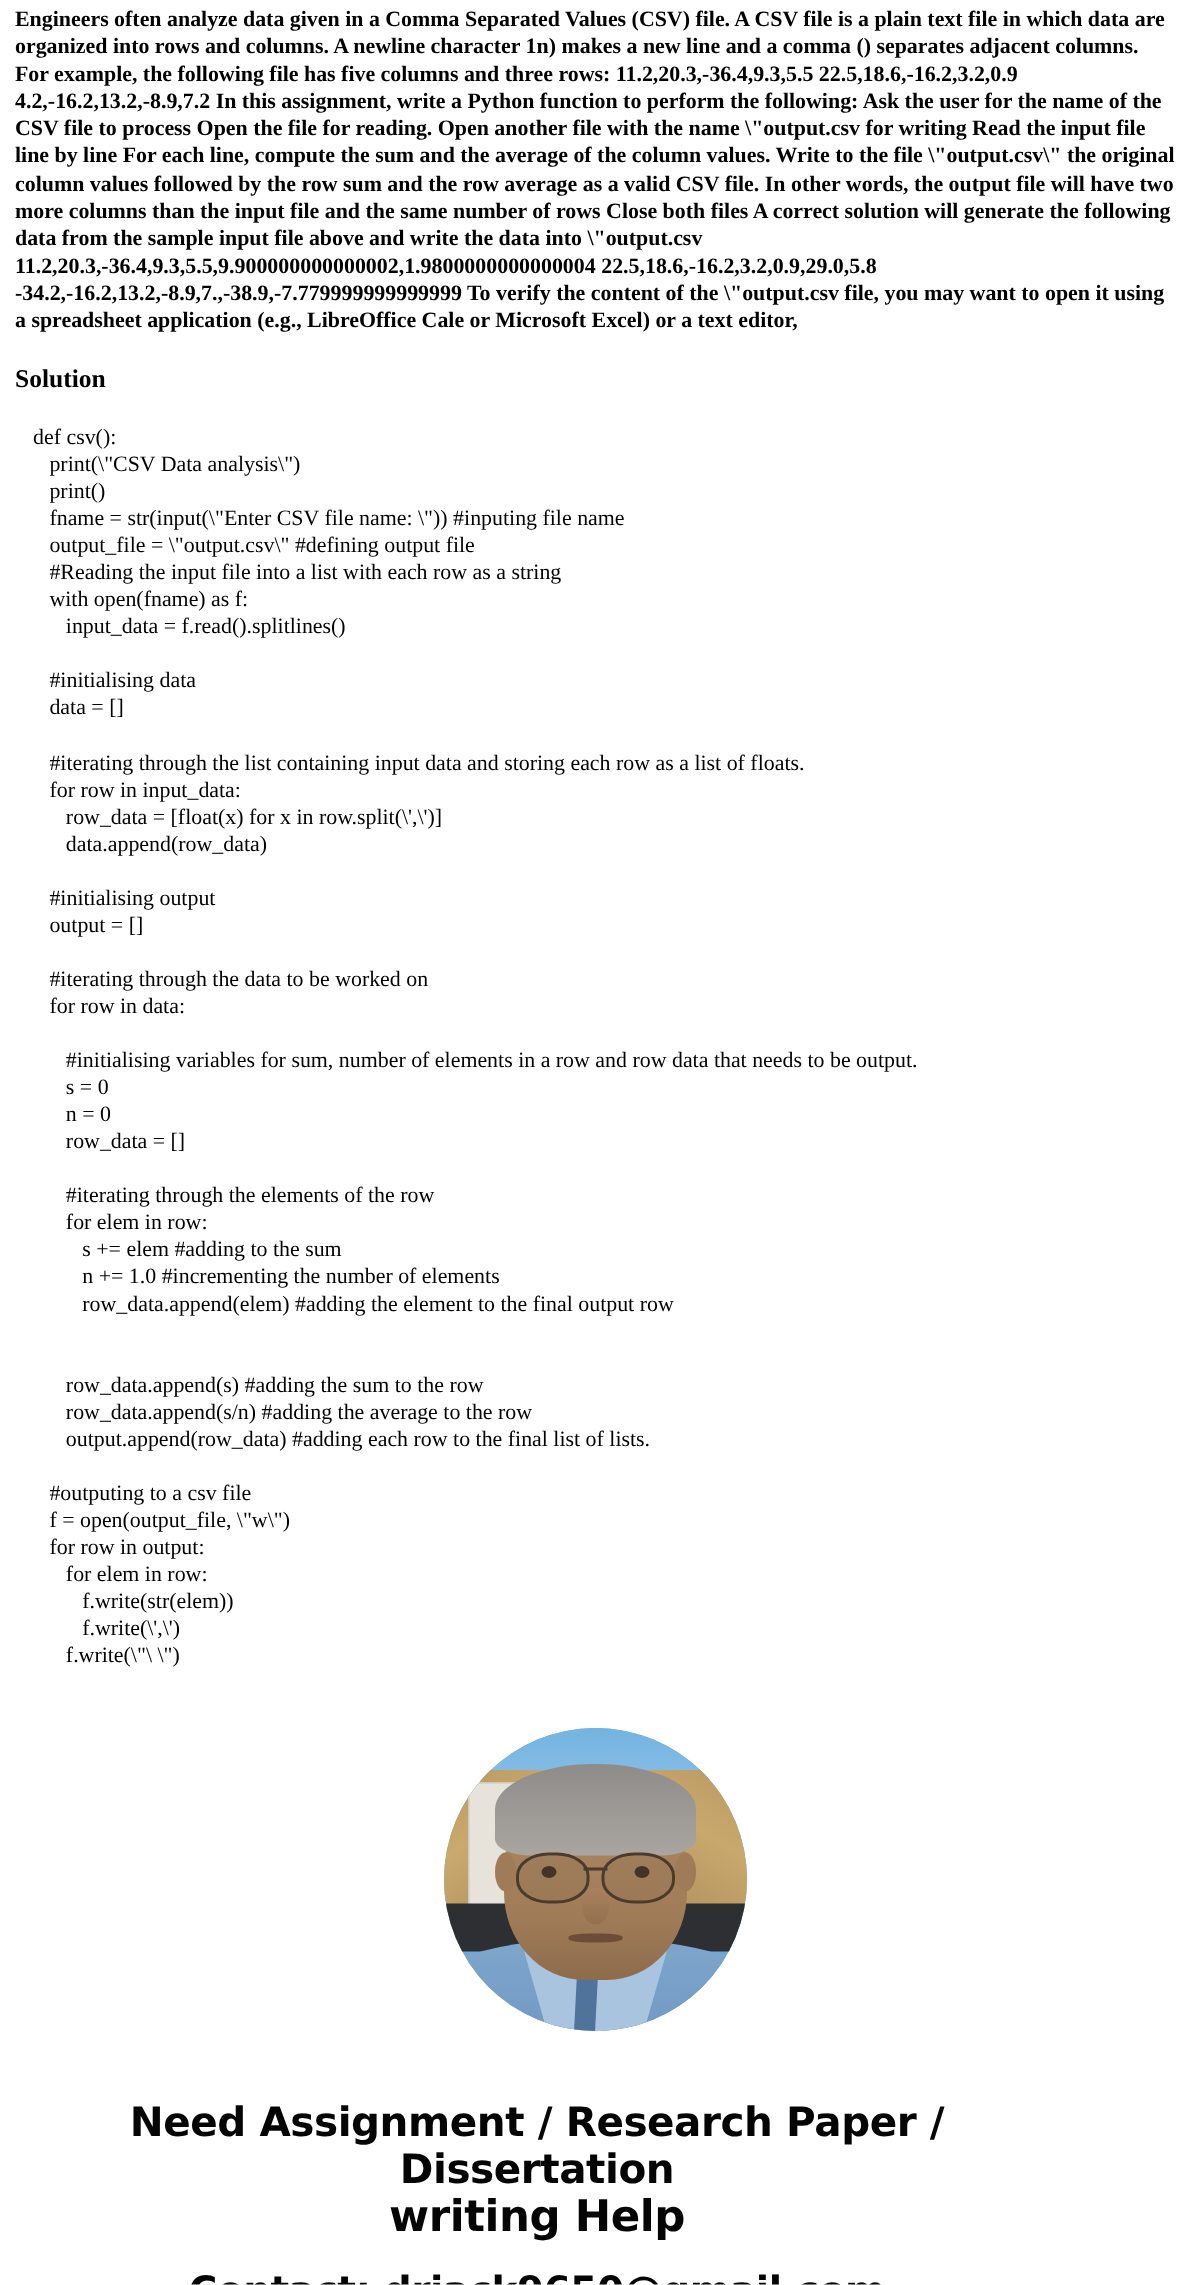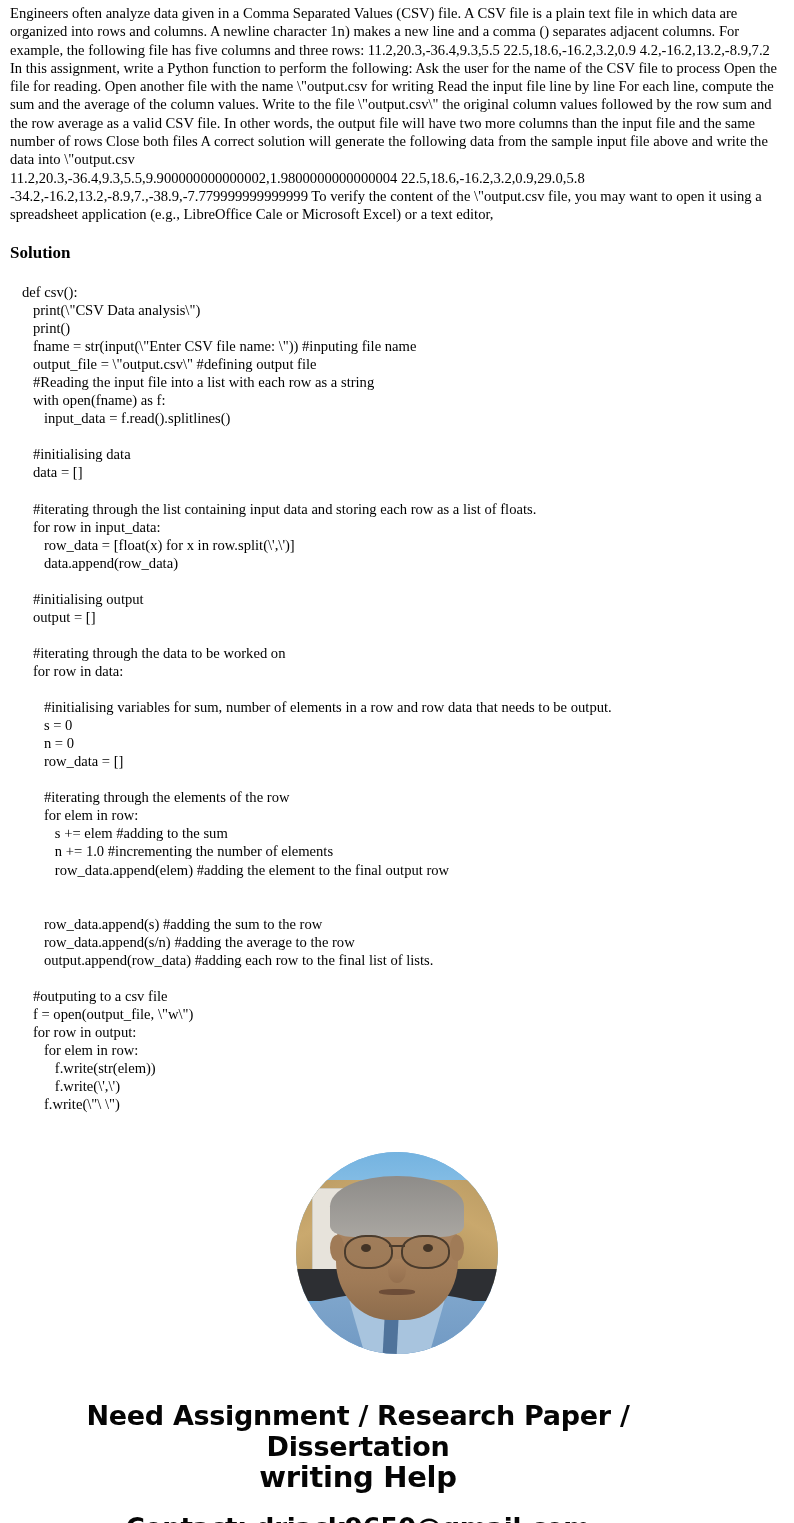--- a/index.html
+++ b/index.html
@@ -26,20 +26,21 @@
   }
   .problem-text {
     font-family: "Liberation Serif", "DejaVu Serif", serif;
     font-size: 14.6px;
     line-height: 18.3px;
     text-align: left;
     white-space: pre-wrap;
     word-wrap: break-word;
     color: #000;
     margin: 0;
+    font-weight: bold;
   }
 
   
   .solution-heading {
     position: absolute;
     left: 10px;
     top: 243px;
     font-family: "Liberation Serif", "DejaVu Serif", serif;
     font-size: 17px;
     font-weight: bold;

